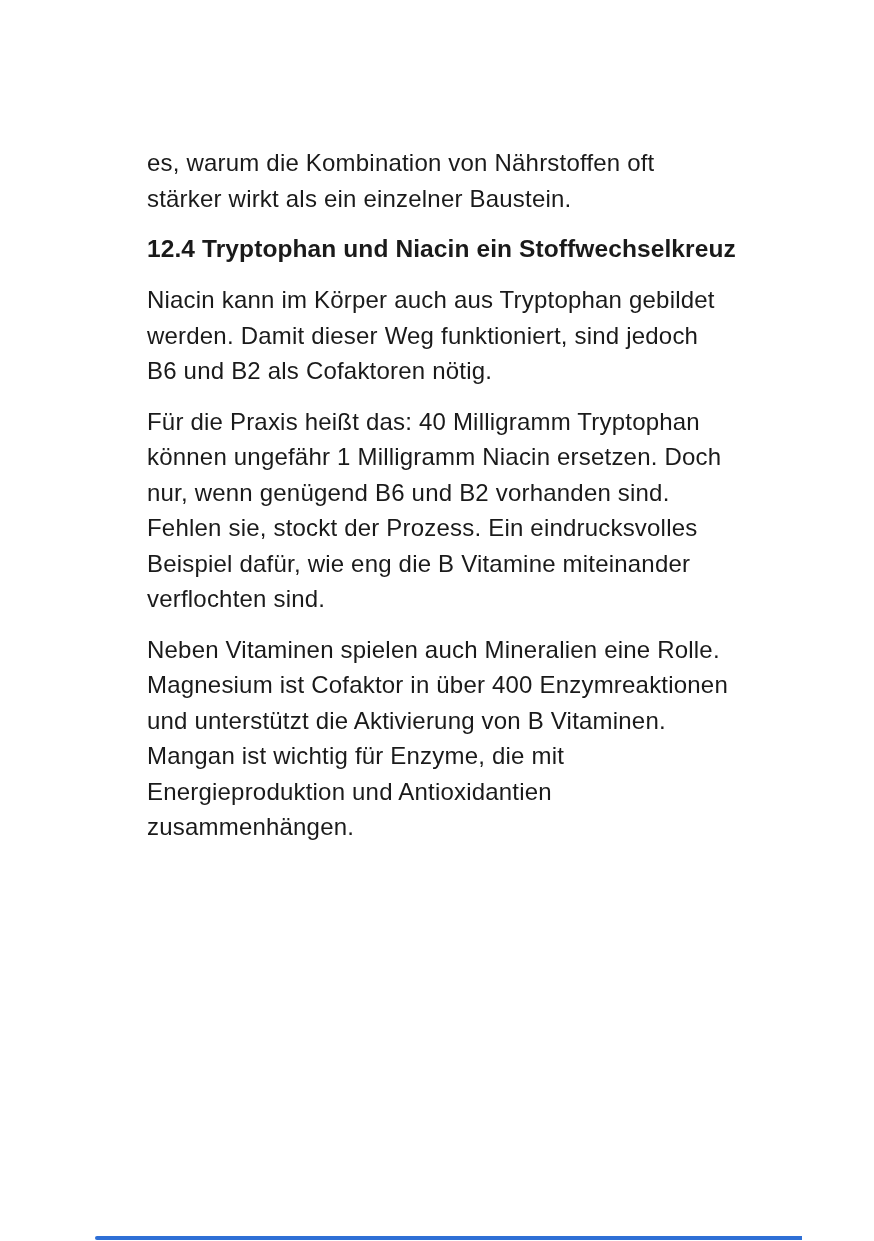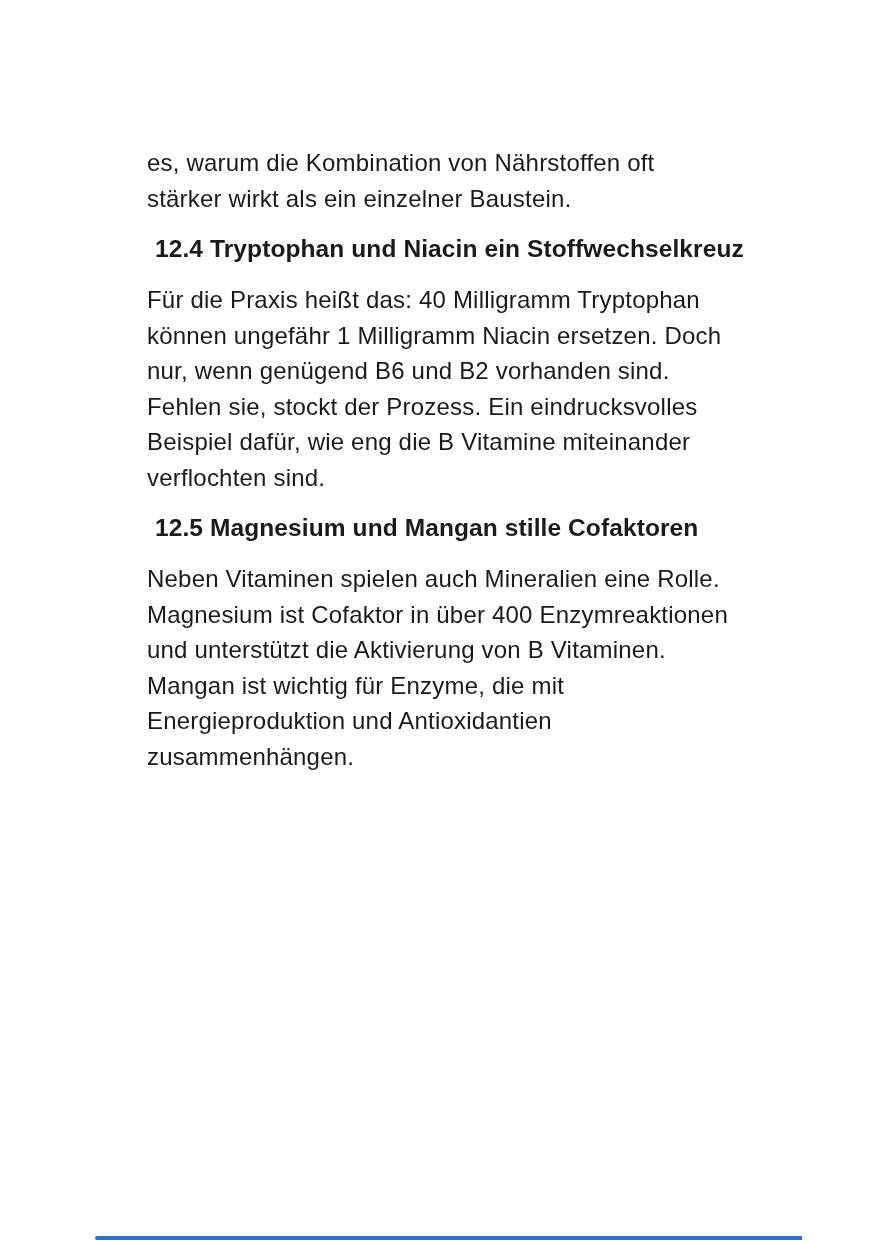--- a/index.html
+++ b/index.html
@@ -28,21 +28,21 @@
     letter-spacing: 0.2px;
     white-space: pre-line;      
     margin: 0 0 15px 0;
     font-weight: 400;
   }
   .heading {
     font-size: 24.5px;
     line-height: 36px;
     letter-spacing: 0.1px;
     font-weight: 700;
-    margin: 15px 0 15px 8px;
+    margin: 15px 0 15px 0;
     white-space: nowrap;
   }
   .progress-bar {
     position: absolute;
     left: 95px;
     right: 0;
     bottom: 1px;
     height: 4px;
     border-radius: 2px 0 0 2px;
   }
@@ -51,29 +51,31 @@
 <body>
 
 <div class="page" style="background: rgb(255, 255, 255); color: rgb(26, 26, 26);">
   <article class="content">
 
     <p class="para">es, warum die Kombination von Nährstoffen oft
 stärker wirkt als ein einzelner Baustein.</p>
 
     <h2 class="heading">12.4 Tryptophan und Niacin ein Stoffwechselkreuz</h2>
 
+    <p class="para">Niacin kann im Körper auch aus Tryptophan gebildet
+werden. Damit dieser Weg funktioniert, sind jedoch
+B6 und B2 als Cofaktoren nötig.</p>
 
     <p class="para">Für die Praxis heißt das: 40 Milligramm Tryptophan
 können ungefähr 1 Milligramm Niacin ersetzen. Doch
 nur, wenn genügend B6 und B2 vorhanden sind.
 Fehlen sie, stockt der Prozess. Ein eindrucksvolles
 Beispiel dafür, wie eng die B Vitamine miteinander
 verflochten sind.</p>
 
-    <h2 class="heading">12.5 Magnesium und Mangan stille Cofaktoren</h2>
 
     <p class="para">Neben Vitaminen spielen auch Mineralien eine Rolle.
 Magnesium ist Cofaktor in über 400 Enzymreaktionen
 und unterstützt die Aktivierung von B Vitaminen.
 Mangan ist wichtig für Enzyme, die mit
 Energieproduktion und Antioxidantien
 zusammenhängen.</p>
 
 
   </article>

